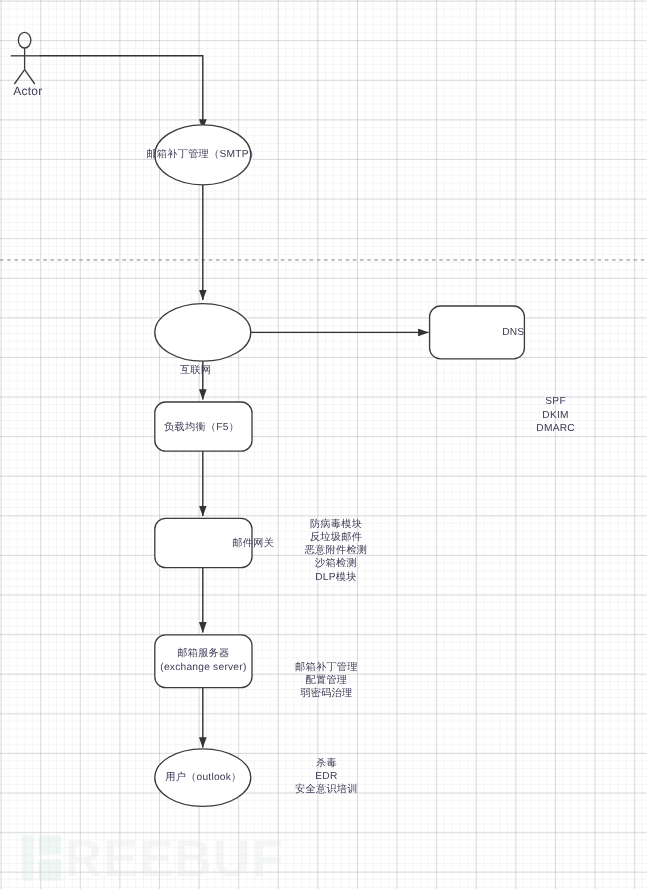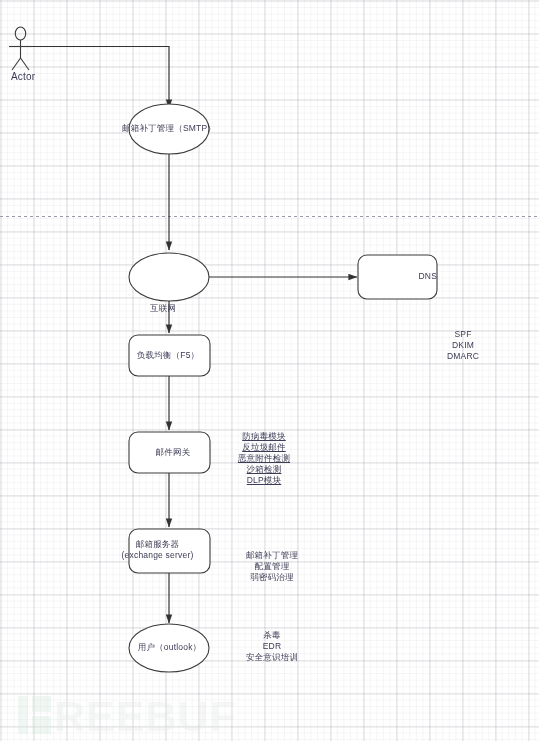--- a/index.html
+++ b/index.html
@@ -146,32 +146,32 @@
   <div class="actor-label" style="left:11px; top:71px;">Actor</div>
 
   <div class="node-label" style="left:109px; top:123px; width:120px;">邮箱补丁管理（SMTP）</div>
 
   <div class="node-label" style="left:129px; top:271px; width:68px;margin-top:32px;">互联网</div>
 
   <div class="node-label" style="left:358px; top:271px; width:79px;text-align:right;">DNS</div>
 
   <div class="node-label" style="left:129px; top:350px; width:78px;">负载均衡（F5）</div>
 
-  <div class="node-label" style="left:129px; top:447px; width:88px;">邮件网关</div>
+  <div class="node-label" style="left:129px; top:447px; width:88px;padding-left:38px;">邮件网关</div>
 
-  <div class="node-label" style="left:112px; top:539px; width:91px;text-align:center;">邮箱服务器
+  <div class="node-label" style="left:124px; top:539px; width:91px;text-align:center;">邮箱服务器
 (exchange server)</div>
 
   <div class="node-label" style="left:124px; top:642px; width:91px;">用户（outlook）</div>
 
   <div class="side-note" style="left:423px; top:281px; width:80px;margin-top:48px;">SPF
 DKIM
 DMARC</div>
 
-  <div class="side-note" style="left:224px; top:431px; width:80px;text-decoration:underline;">防病毒模块
+  <div class="side-note" style="left:240px; top:431px; width:80px;">防病毒模块
 反垃圾邮件
 恶意附件检测
 沙箱检测
 DLP模块</div>
 
   <div class="side-note" style="left:232px; top:530px; width:80px;margin-top:20px;">邮箱补丁管理
 配置管理
 弱密码治理</div>
 
   <div class="side-note" style="left:232px; top:630px; width:80px;">杀毒

